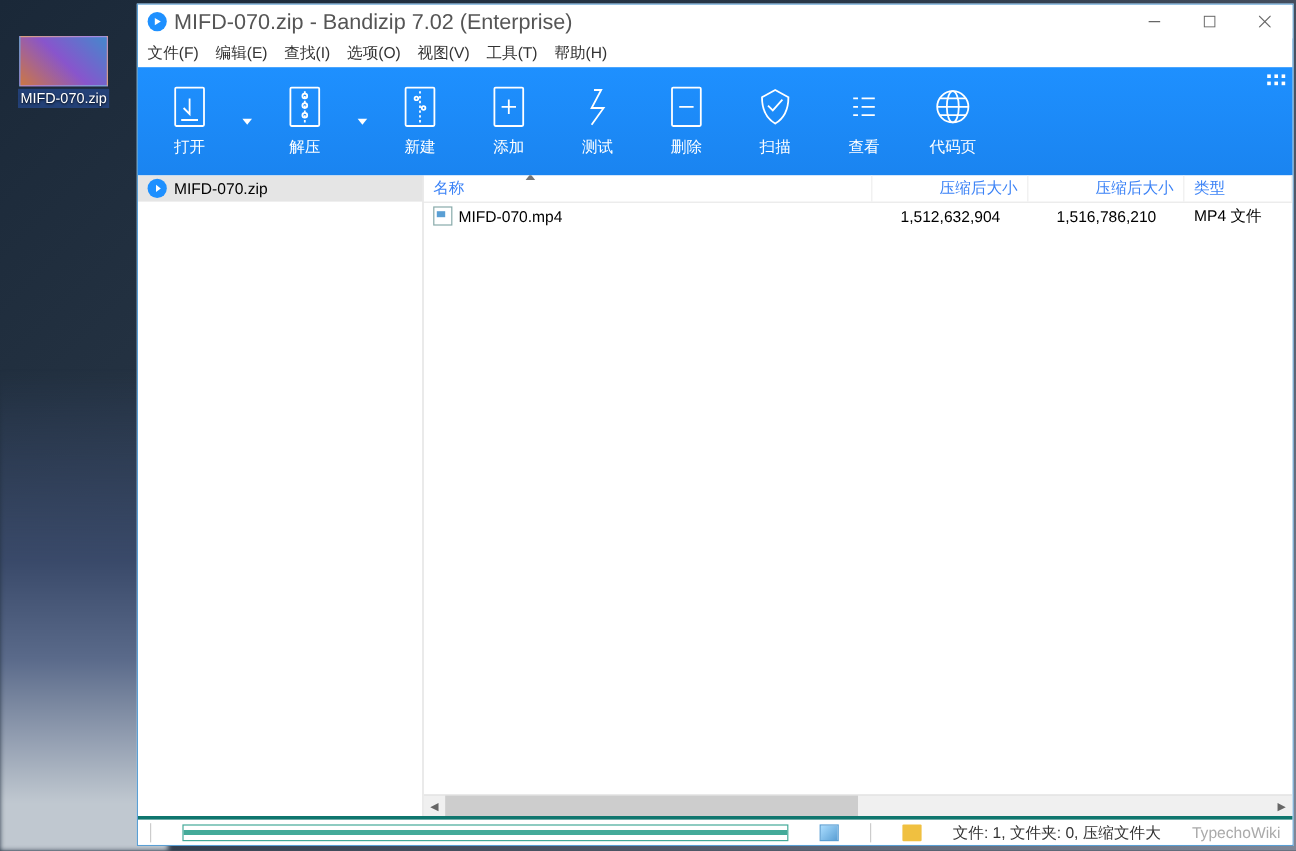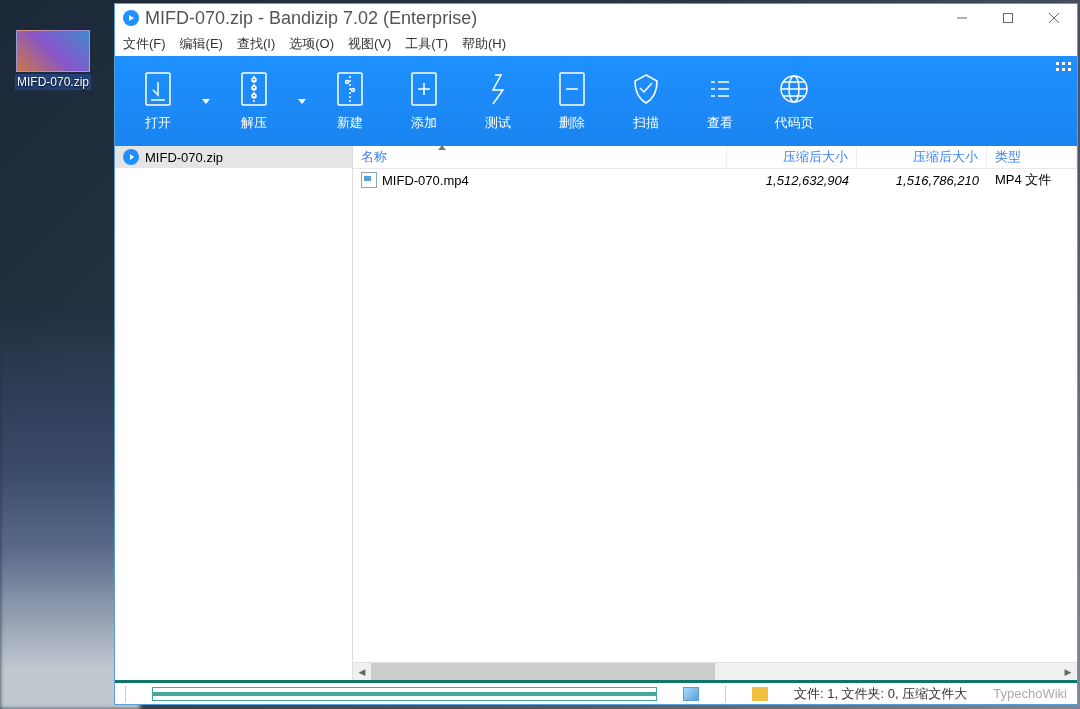--- a/index.html
+++ b/index.html
@@ -48,21 +48,21 @@
 .col { padding:0 8px; border-right:1px solid #eee; height:100%; display:flex; align-items:center; }
 .col.name { flex:1; }
 .col.right { justify-content:flex-end; width:130px; }
 .col.type { width:90px; }
 .sort-ind { position:absolute; left:85px; top:-1px; width:0; height:0; border-left:4px solid transparent; border-right:4px solid transparent; border-bottom:5px solid #777; }
 
 .rows { flex:1; overflow:auto; }
 .row { display:flex; align-items:center; height:22px; }
 .cell { padding:0 8px; }
 .cell.name { flex:1; display:flex; align-items:center; gap:5px; }
-.cell.right { width:130px; text-align:right;font-style:italic; }
+.cell.right { width:130px; text-align:center; }
 .cell.type { width:90px; }
 .fileico { width:16px; height:16px; border:1px solid #8aa; background:#fff; position:relative; }
 .fileico::before { content:""; position:absolute; left:2px; top:3px; width:7px; height:5px; background:#5a9fd4; }
 
 .hscroll { height:18px; background:#f0f0f0; display:flex; align-items:center; border-top:1px solid #e0e0e0; }
 .hscroll .arr { width:18px; height:100%; display:flex; align-items:center; justify-content:center; color:#666; font-size:9px; }
 .hscroll .track { flex:1; height:100%; position:relative; }
 .hscroll .thumb { position:absolute; left:0; top:0; width:50%; height:100%; background:#cdcdcd; }
 
 .status { height:24px; border-top:3px solid #0f766e; display:flex; align-items:center; justify-content:flex-end; gap:26px; padding:0 10px; color:#333; background:#fff; }

